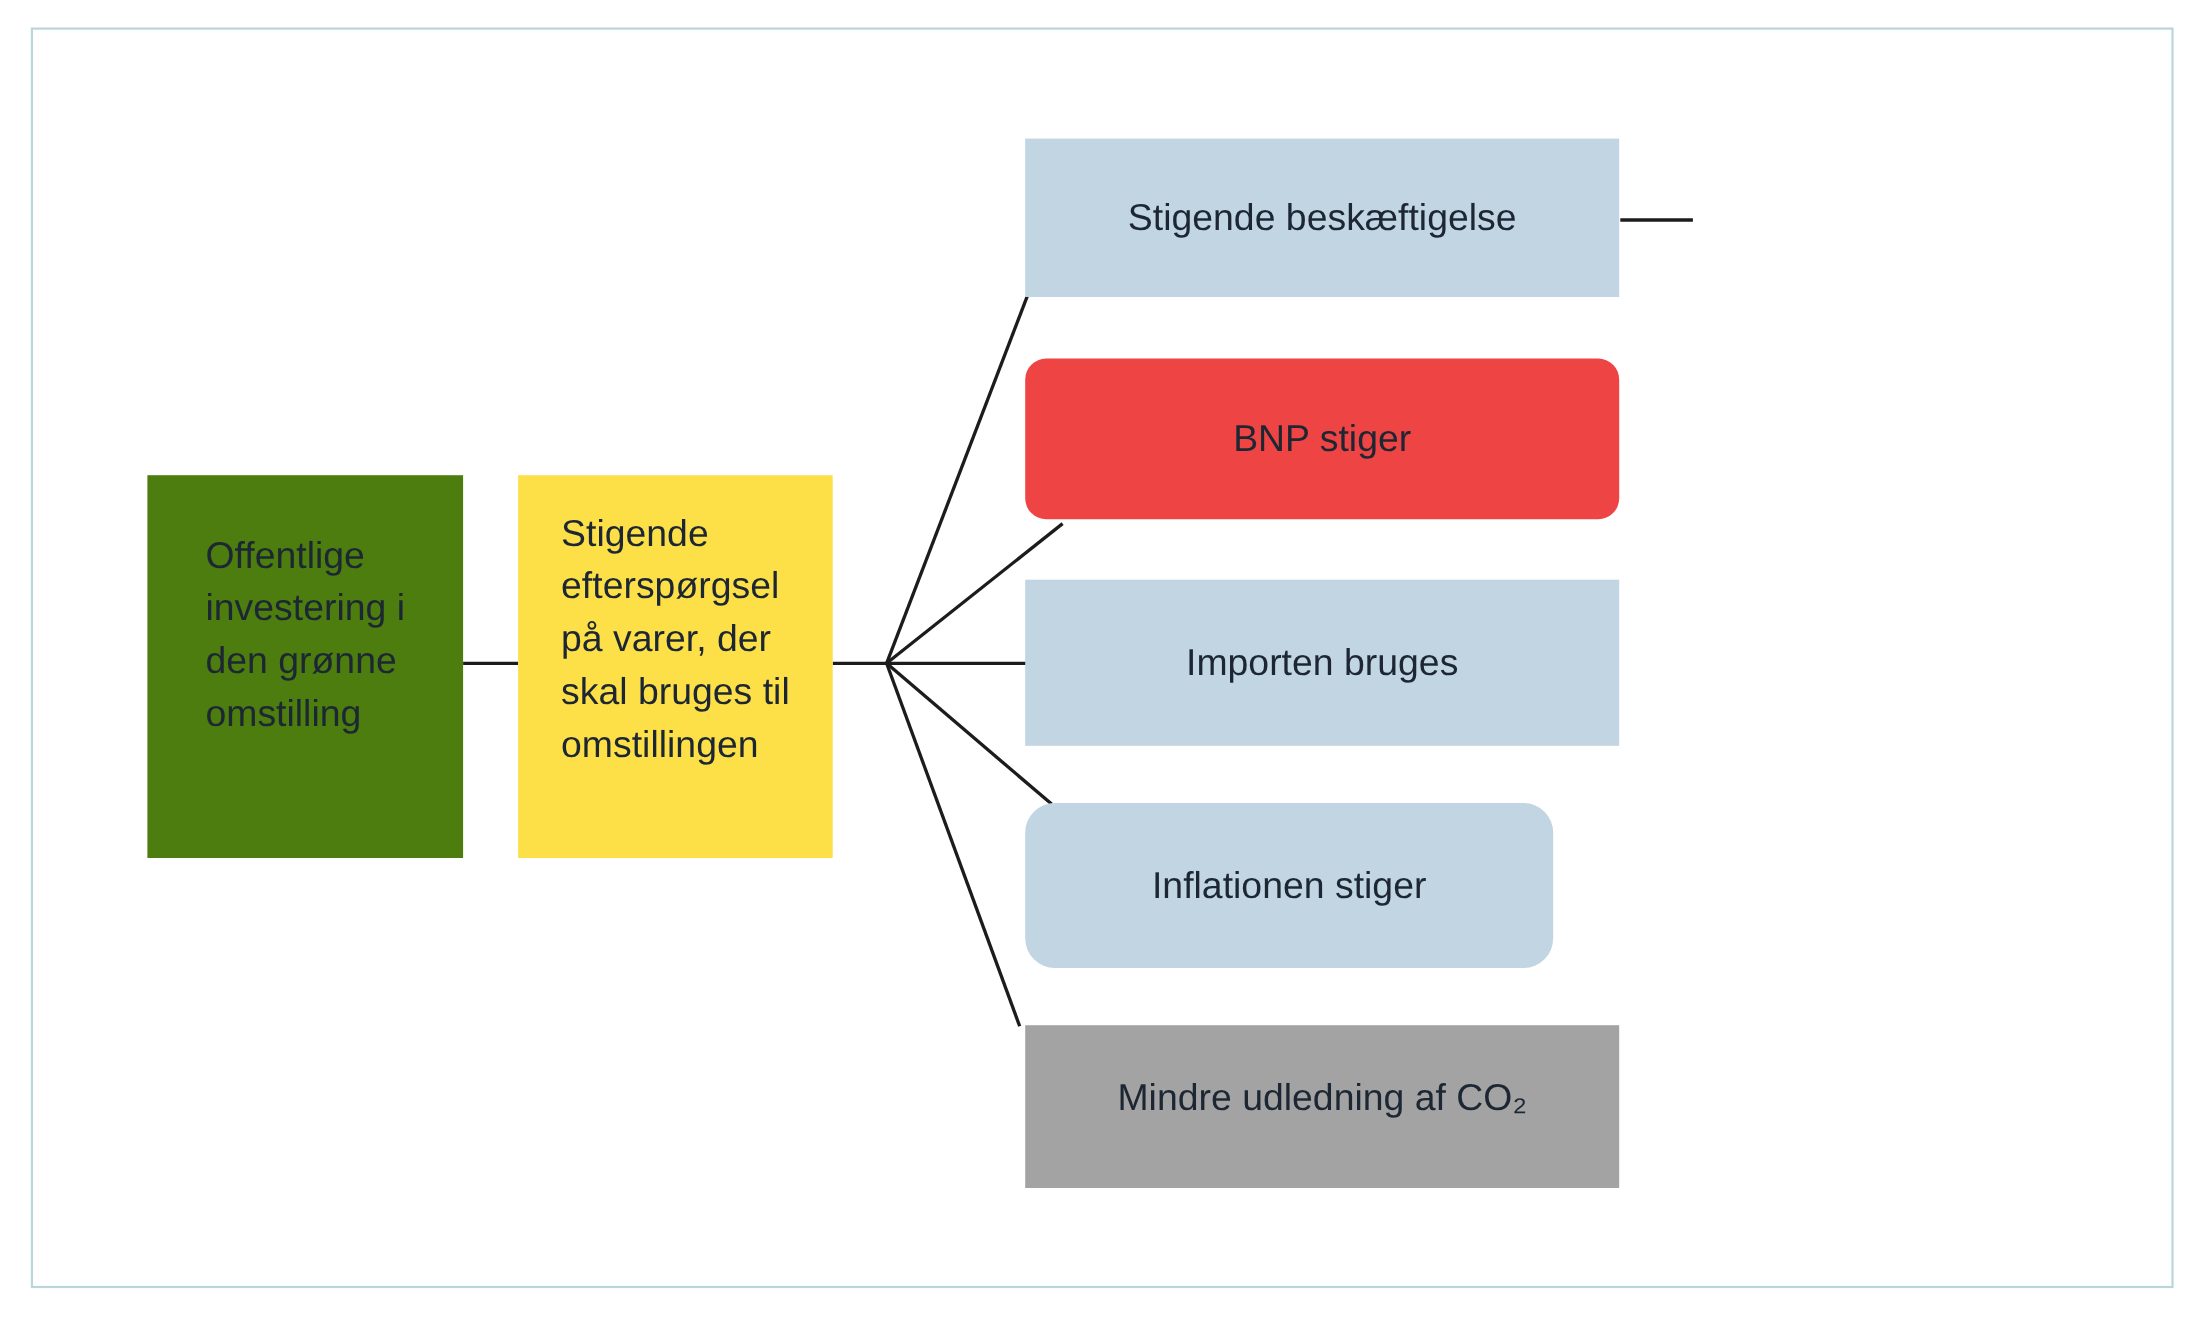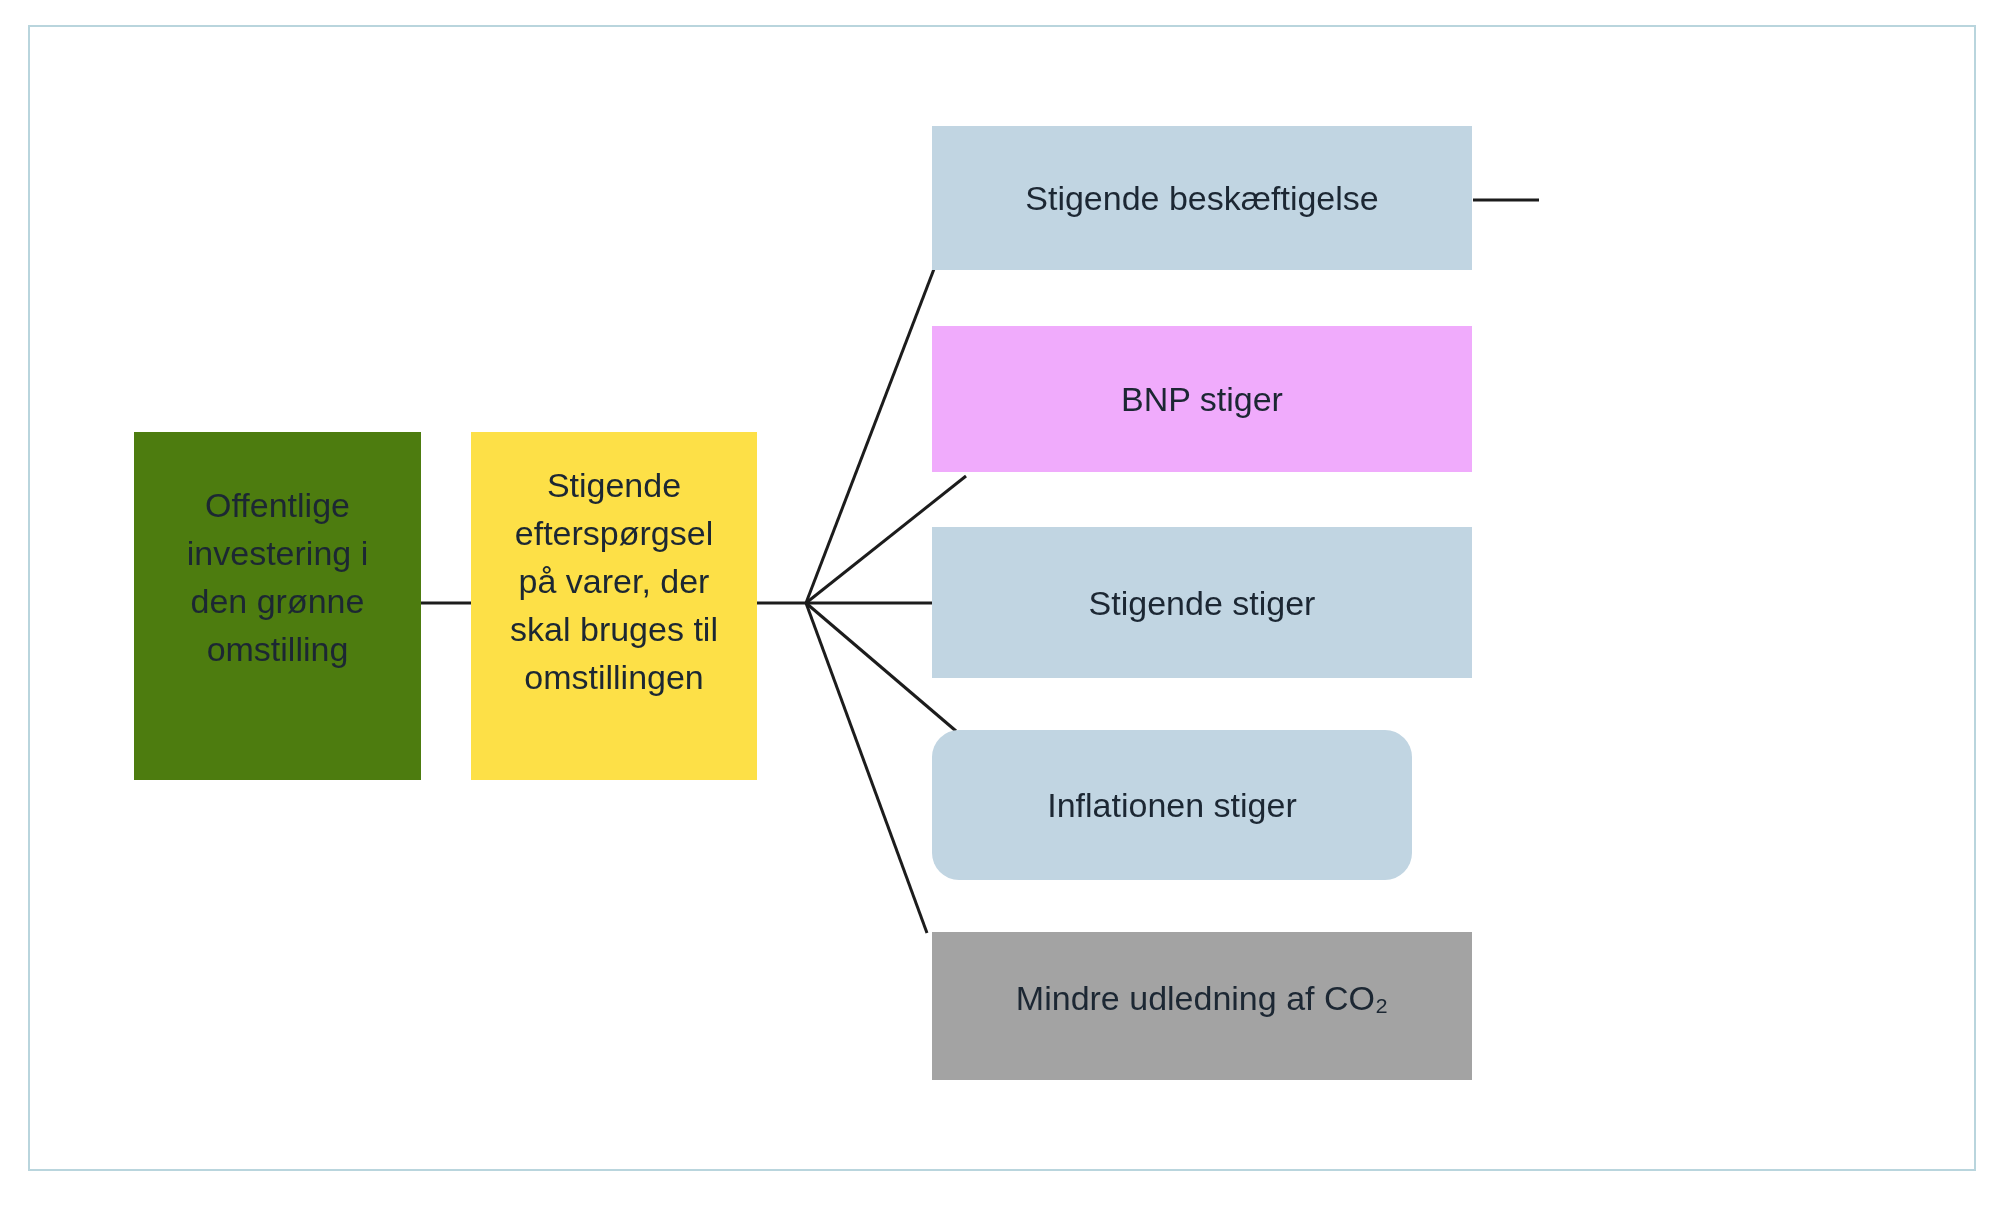--- a/index.html
+++ b/index.html
@@ -7,21 +7,21 @@
     position:relative;width:2000px;height:1222px;background:#ffffff;overflow:hidden;
     font-family:"Liberation Sans", sans-serif;
   }
   .frame{
     position:absolute;left:28px;top:25px;width:1948px;height:1146px;
     border:2px solid #b9d5dd;box-sizing:border-box;background:transparent;
   }
   .links{position:absolute;left:0;top:0;width:2000px;height:1222px;}
   .box{
     position:absolute;display:flex;align-items:center;justify-content:center;
-    text-align:center;font-size:34px;line-height:48px;white-space:pre-line;
+    font-size:34px;line-height:48px;white-space:pre-line;
     box-sizing:border-box;
   }
   
   #b-invest {left:134px;top:432px;width:287px;height:348px;padding-bottom:58px;}
   #b-demand {left:471px;top:432px;width:286px;height:348px;padding-bottom:50px;}
   #b-employ {left:932px;top:126px;width:540px;height:144px;}
   #b-bnp    {left:932px;top:326px;width:540px;height:146px;}
   #b-import {left:932px;top:527px;width:540px;height:151px;}
   #b-infl   {left:932px;top:730px;width:480px;height:150px;border-radius:27px;}
   #b-co2    {left:932px;top:932px;width:540px;height:148px;padding-bottom:16px;}
@@ -51,22 +51,22 @@
 omstilling</div>
 
   <div class="box" id="b-demand" style="background-color: #fde047;">Stigende
 efterspørgsel
 på varer, der
 skal bruges til
 omstillingen</div>
 
   <div class="box" id="b-employ" style="background-color: rgb(193, 213, 226);">Stigende beskæftigelse</div>
 
-  <div class="box" id="b-bnp" style="background-color: #f0abfc;">BNP stiger</div>
+  <div class="box" id="b-bnp" style="background-color: #ef4444; border-radius: 19px;">BNP stiger</div>
 
-  <div class="box" id="b-import" style="background-color: rgb(193, 213, 226);">Stigende stiger</div>
+  <div class="box" id="b-import" style="background-color: rgb(193, 213, 226);">Importen bruges</div>
 
   <div class="box" id="b-infl" style="background-color: rgb(193, 213, 226);">Inflationen stiger</div>
 
   <div class="box" id="b-co2" style="background-color: #a3a3a3;">Mindre udledning af CO₂</div>
 
 
 </div>
 
 </body></html>

